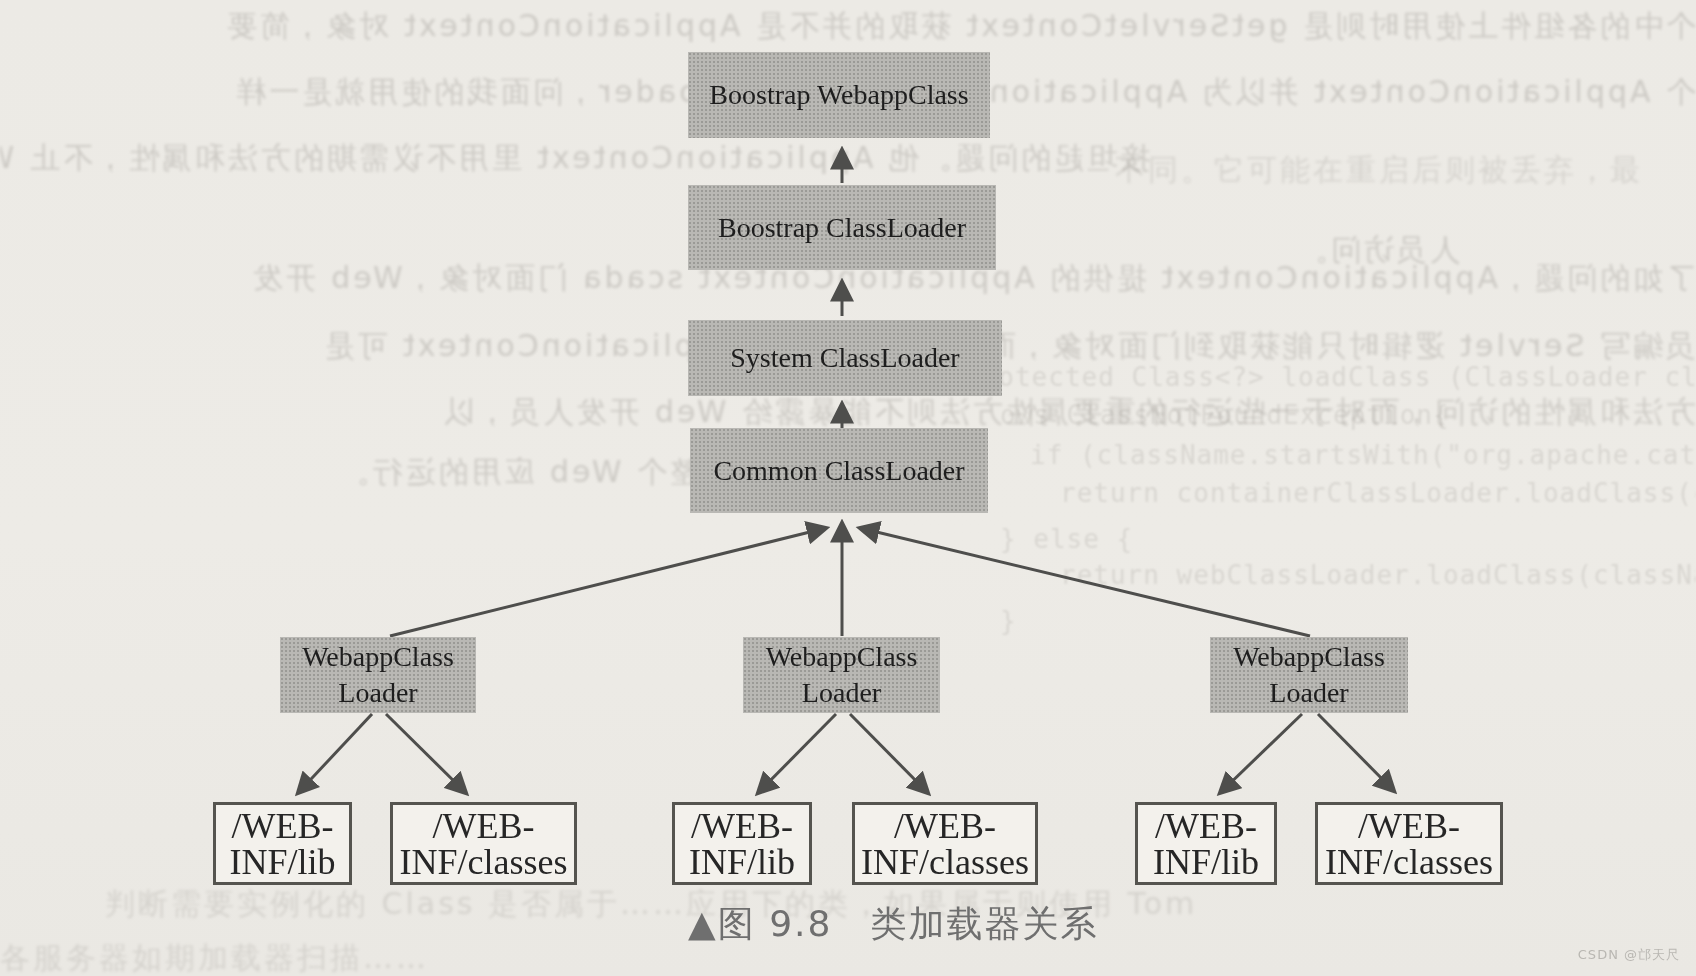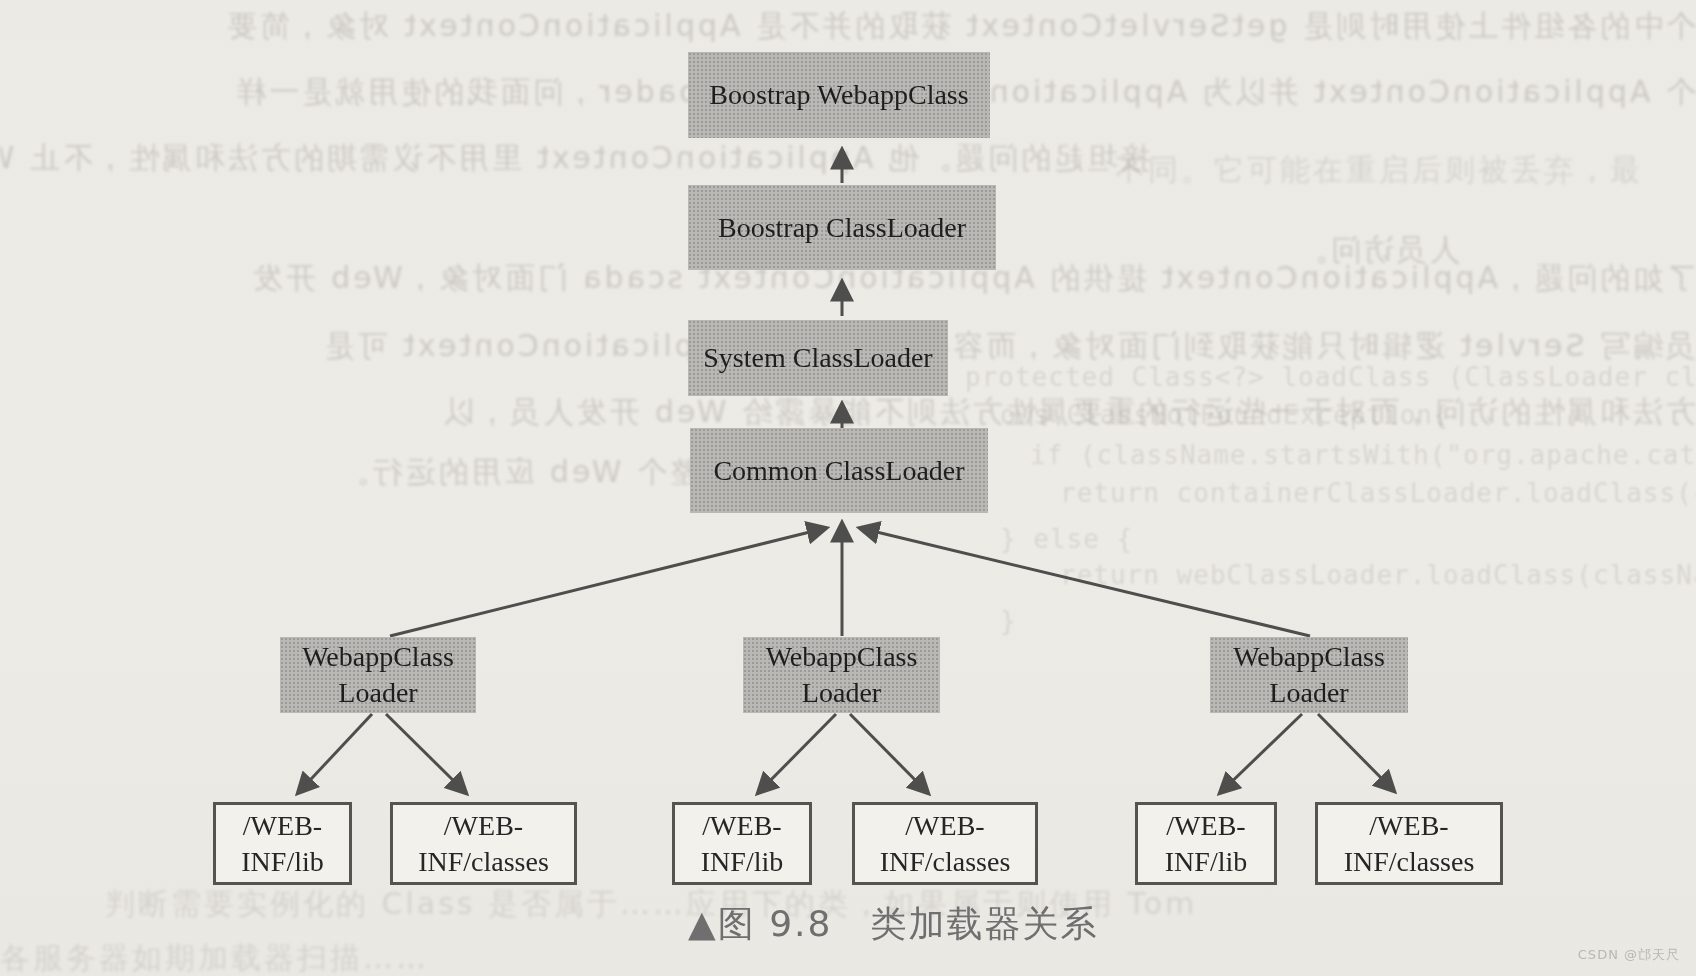--- a/index.html
+++ b/index.html
@@ -33,21 +33,21 @@
     background-size:4px 4px;
     display:flex;flex-direction:column;align-items:center;justify-content:center;
     color:#1e1e1e;font-size:28px;text-align:center;line-height:36px;
   }
   .wbox{
     position:absolute;
     background:#f3f1ec;
     border:3px solid #55544f;
     box-sizing:border-box;
     display:flex;flex-direction:column;align-items:center;justify-content:center;
-    color:#262626;font-size:28px;line-height:36px;
+    color:#262626;font-size:36px;line-height:36px;
   }
   .arrows{position:absolute;left:0;top:0;}
   .caption{
     position:absolute;left:688px;top:900px;
     font-family:"DejaVu Sans",sans-serif;
     font-size:36px;color:#6f6f6f;letter-spacing:2px;white-space:nowrap;
   }
   .watermark{
     position:absolute;right:16px;bottom:12px;
     font-family:"DejaVu Sans",sans-serif;
@@ -104,21 +104,21 @@
       <line x1="1318" y1="714" x2="1394" y2="791" marker-end="url(#ah)"></line>
     </g>
   </svg>
 
   <div class="gbox" style="left:688px;top:52px;width:302px;height:86px">
     <span>Boostrap WebappClass</span>
   </div>
   <div class="gbox" style="left:688px;top:185px;width:308px;height:85px">
     <span>Boostrap ClassLoader</span>
   </div>
-  <div class="gbox" style="left:688px;top:320px;width:260px;height:76px">
+  <div class="gbox" style="left:688px;top:320px;width:314px;height:76px">
     <span>System ClassLoader</span>
   </div>
   <div class="gbox" style="left:690px;top:428px;width:298px;height:85px">
     <span>Common ClassLoader</span>
   </div>
 
   <div class="gbox" style="left:280px;top:637px;width:196px;height:76px">
     <span>WebappClass</span>
     <span>Loader</span>
   </div>

